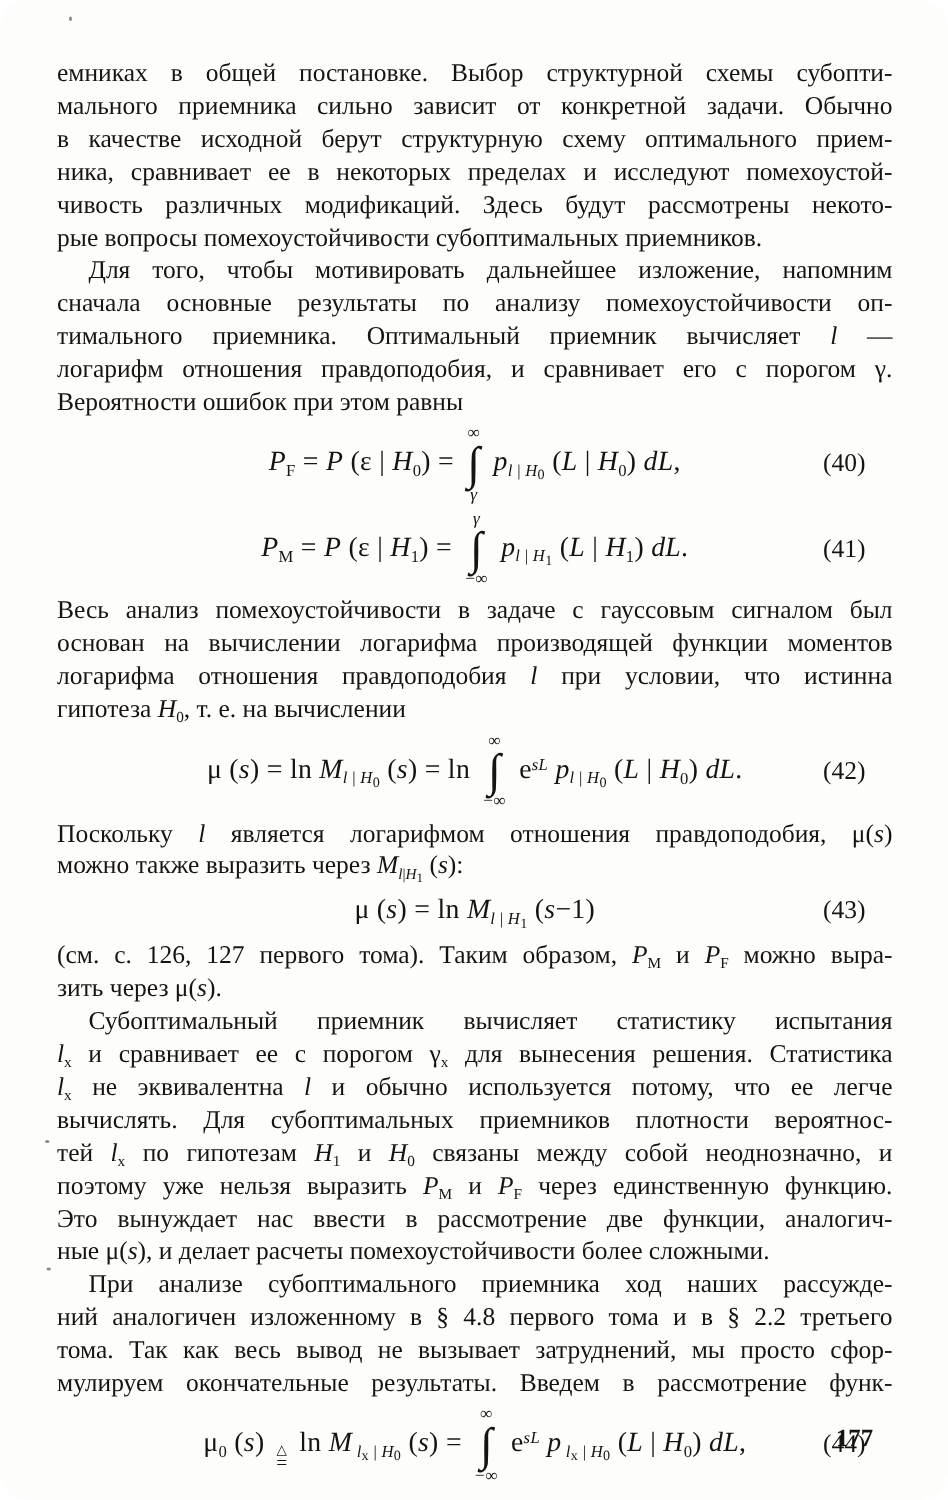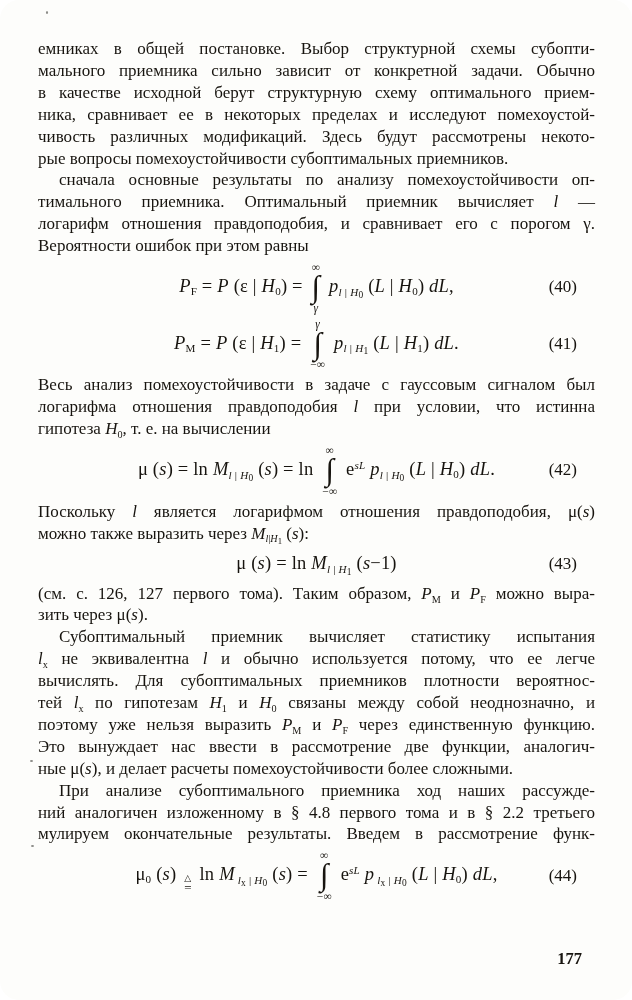--- a/index.html
+++ b/index.html
@@ -69,20 +69,21 @@
   <div class="content">
       <div class="para">
         <div class="pl">емниках в общей постановке.  Выбор структурной схемы субопти-</div>
         <div class="pl">мального приемника сильно зависит от конкретной задачи. Обычно</div>
         <div class="pl">в качестве исходной берут структурную схему оптимального прием-</div>
         <div class="pl">ника, сравнивает ее в некоторых пределах и исследуют помехоустой-</div>
         <div class="pl">чивость различных модификаций. Здесь будут рассмотрены некото-</div>
         <div class="pl pl-last">рые вопросы помехоустойчивости субоптимальных приемников.</div>
       </div>
       <div class="para ind">
+        <div class="pl">Для того, чтобы мотивировать дальнейшее изложение, напомним</div>
         <div class="pl">сначала основные результаты по анализу помехоустойчивости оп-</div>
         <div class="pl">тимального приемника. Оптимальный  приемник вычисляет <i>l</i> —</div>
         <div class="pl">логарифм отношения правдоподобия, и сравнивает его с порогом γ.</div>
         <div class="pl pl-last">Вероятности ошибок при этом равны</div>
       </div>
       <div class="eqrow">
         <div class="eqmath"><i>P</i><sub>F</sub> = <i>P</i> (ε | <i>H</i><sub>0</sub>) = <span class="bigint">
             <span class="lt">∞</span>
             <span class="is">∫</span>
             <span class="lb"><i>γ</i></span>
@@ -92,20 +93,21 @@
       <div class="eqrow">
         <div class="eqmath"><i>P</i><sub>M</sub> = <i>P</i> (ε | <i>H</i><sub>1</sub>) = <span class="bigint">
             <span class="lt"><i>γ</i></span>
             <span class="is">∫</span>
             <span class="lb">−∞</span>
           </span> <i>p</i><sub><i>l</i> | <i>H</i><sub>1</sub></sub> (<i>L</i> | <i>H</i><sub>1</sub>) <i>dL</i>.</div>
         <div class="eqnum">(41)</div>
       </div>
       <div class="para">
         <div class="pl">Весь анализ помехоустойчивости в задаче с гауссовым сигналом был</div>
+        <div class="pl">основан на вычислении логарифма производящей функции моментов</div>
         <div class="pl">логарифма отношения правдоподобия <i>l</i> при условии, что истинна</div>
         <div class="pl pl-last">гипотеза <i>H</i><sub>0</sub>, т. е. на вычислении</div>
       </div>
       <div class="eqrow">
         <div class="eqmath">μ (<i>s</i>) = ln <i>M</i><sub><i>l</i> | <i>H</i><sub>0</sub></sub> (<i>s</i>) = ln <span class="bigint">
             <span class="lt">∞</span>
             <span class="is">∫</span>
             <span class="lb">−∞</span>
           </span> e<sup><i>sL</i></sup> <i>p</i><sub><i>l</i> | <i>H</i><sub>0</sub></sub> (<i>L</i> | <i>H</i><sub>0</sub>) <i>dL</i>.</div>
         <div class="eqnum">(42)</div>
@@ -117,30 +119,32 @@
       <div class="eqrow">
         <div class="eqmath">μ (<i>s</i>) = ln <i>M</i><sub><i>l</i> | <i>H</i><sub>1</sub></sub> (<i>s</i>−1)</div>
         <div class="eqnum">(43)</div>
       </div>
       <div class="para">
         <div class="pl">(см. с. 126, 127 первого тома). Таким образом, <i>P</i><sub>M</sub> и <i>P</i><sub>F</sub> можно выра-</div>
         <div class="pl pl-last">зить через  μ(<i>s</i>).</div>
       </div>
       <div class="para ind">
         <div class="pl">Субоптимальный  приемник  вычисляет  статистику  испытания</div>
+        <div class="pl"><i>l</i><sub>x</sub> и сравнивает ее с порогом γ<sub>x</sub> для вынесения решения. Статистика</div>
         <div class="pl"><i>l</i><sub>x</sub> не эквивалентна <i>l</i> и обычно используется потому, что ее легче</div>
         <div class="pl">вычислять. Для субоптимальных приемников плотности вероятнос-</div>
         <div class="pl">тей <i>l</i><sub>x</sub> по гипотезам <i>H</i><sub>1</sub> и <i>H</i><sub>0</sub> связаны между собой неоднозначно, и</div>
         <div class="pl">поэтому уже нельзя выразить <i>P</i><sub>M</sub> и <i>P</i><sub>F</sub> через единственную функцию.</div>
         <div class="pl">Это вынуждает  нас  ввести  в  рассмотрение две  функции, аналогич-</div>
         <div class="pl pl-last">ные μ(<i>s</i>), и делает расчеты помехоустойчивости более сложными.</div>
       </div>
       <div class="para ind">
         <div class="pl">При анализе субоптимального приемника ход наших рассужде-</div>
         <div class="pl">ний аналогичен изложенному в § 4.8 первого тома и в § 2.2 третьего</div>
+        <div class="pl">тома. Так как весь вывод не вызывает затруднений, мы просто сфор-</div>
         <div class="pl">мулируем окончательные результаты. Введем в рассмотрение функ-</div>
       </div>
       <div class="eqrow">
         <div class="eqmath">μ<sub>0</sub> (<i>s</i>) <span class="deq">
             <span class="dtri">△</span>
             <span class="deq2">=</span>
           </span> ln <i>M</i><sub> <i>l</i><sub>x</sub> | <i>H</i><sub>0</sub></sub> (<i>s</i>) = <span class="bigint">
             <span class="lt">∞</span>
             <span class="is">∫</span>
             <span class="lb">−∞</span>

